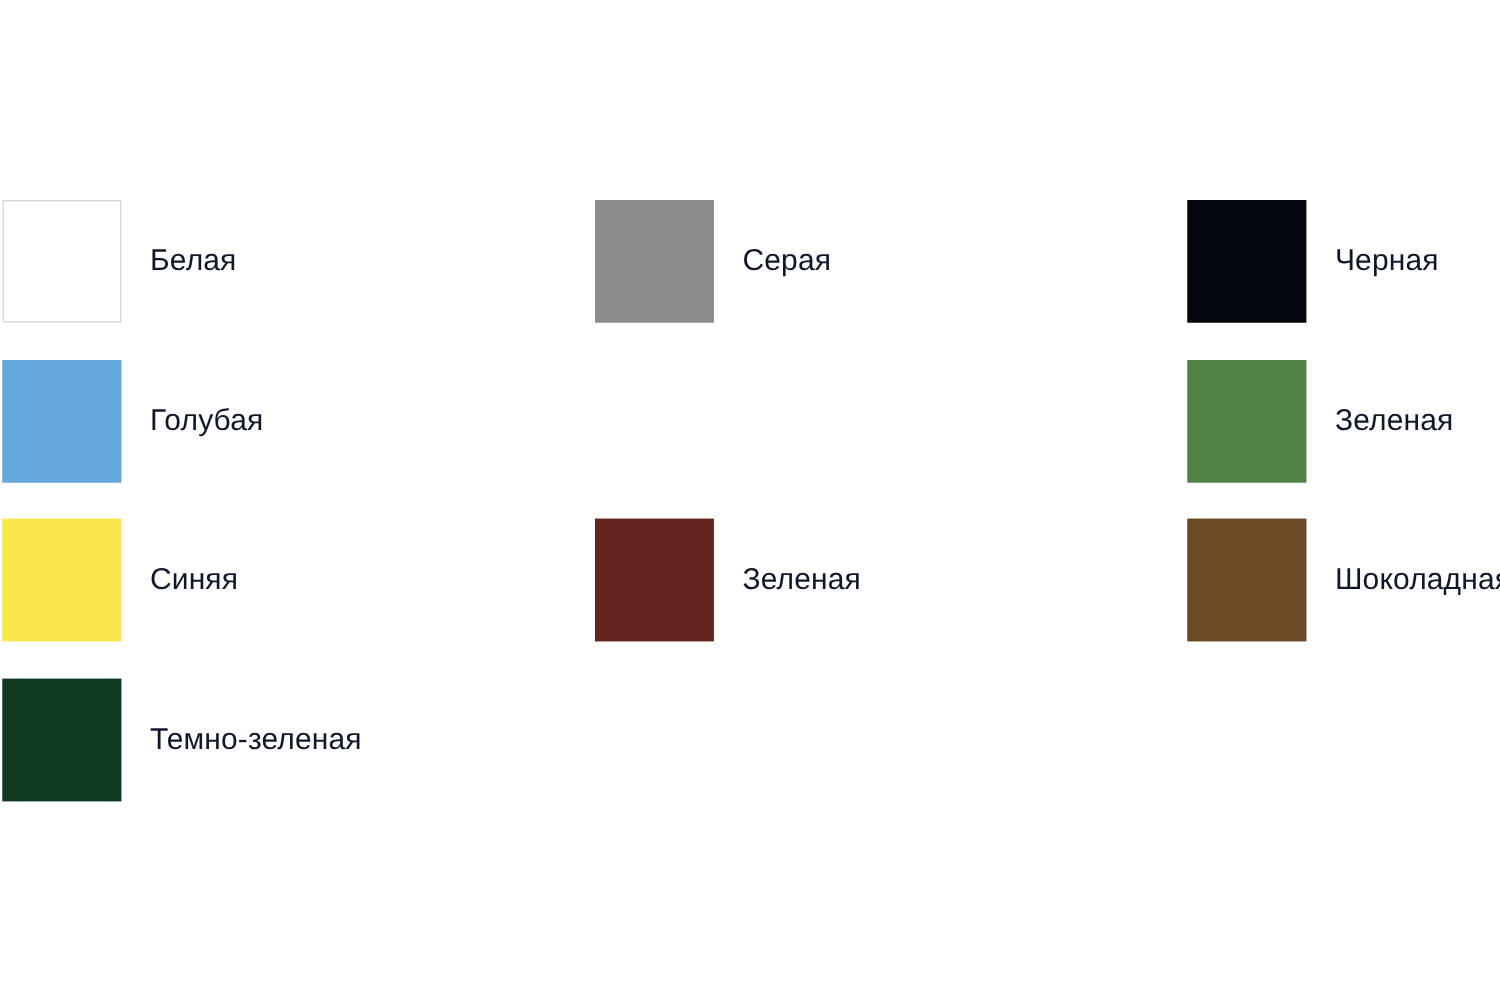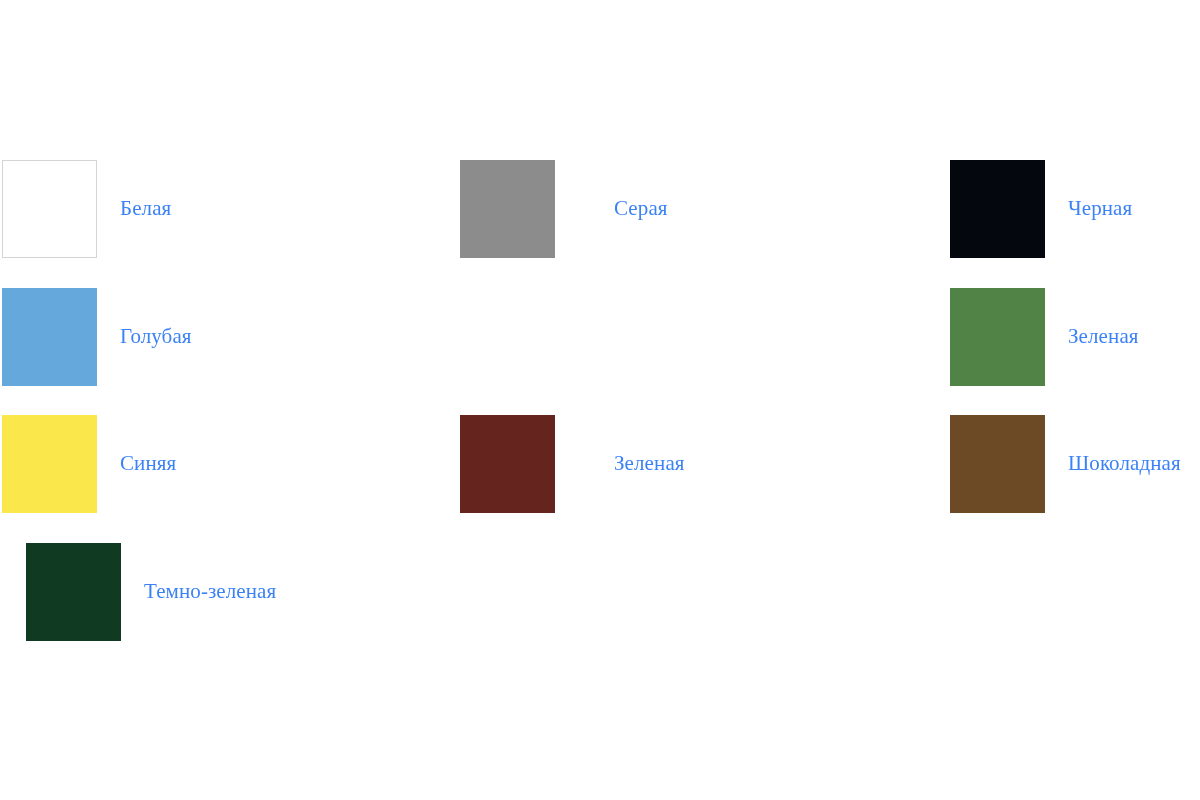--- a/index.html
+++ b/index.html
@@ -35,39 +35,39 @@
   .swatch-chip {
     width: 95px;
     height: 98px;
     flex: 0 0 auto;
     box-sizing: border-box;
     border: 1px solid #d4d4d4;
   }
 
   .swatch-label {
     margin-left: 23px;
-    font-family: Liberation Serif, serif;
-    font-size: 21px;
+    font-family: Liberation Sans, sans-serif;
+    font-size: 24px;
     font-weight: 400;
     line-height: 1.2;
-    color: #3b82f6;
+    color: #0f172a;
     letter-spacing: 0.1px;
     white-space: nowrap;
   }
 
   
   .col-0 { left: 2px; }
-  .col-1 { left: 460px; gap: 36px; }
+  .col-1 { left: 476px; }
   .col-2 { left: 950px; }
 
   
   .row-0 { top: 160px; }
   .row-1 { top: 288px; }
   .row-2 { top: 415px; }
-  .row-3 { top: 543px; margin-left: 24px; }
+  .row-3 { top: 543px; }
 </style>
 </head>
 <body>
 
 <div id="swatch-grid">
     <div class="swatch-item col-0 row-0">
       <div class="swatch-chip" style="background: rgb(255, 255, 255); border-color: rgb(212, 212, 212);"></div>
       <div class="swatch-label">Белая</div>
     </div>
     <div class="swatch-item col-1 row-0">

